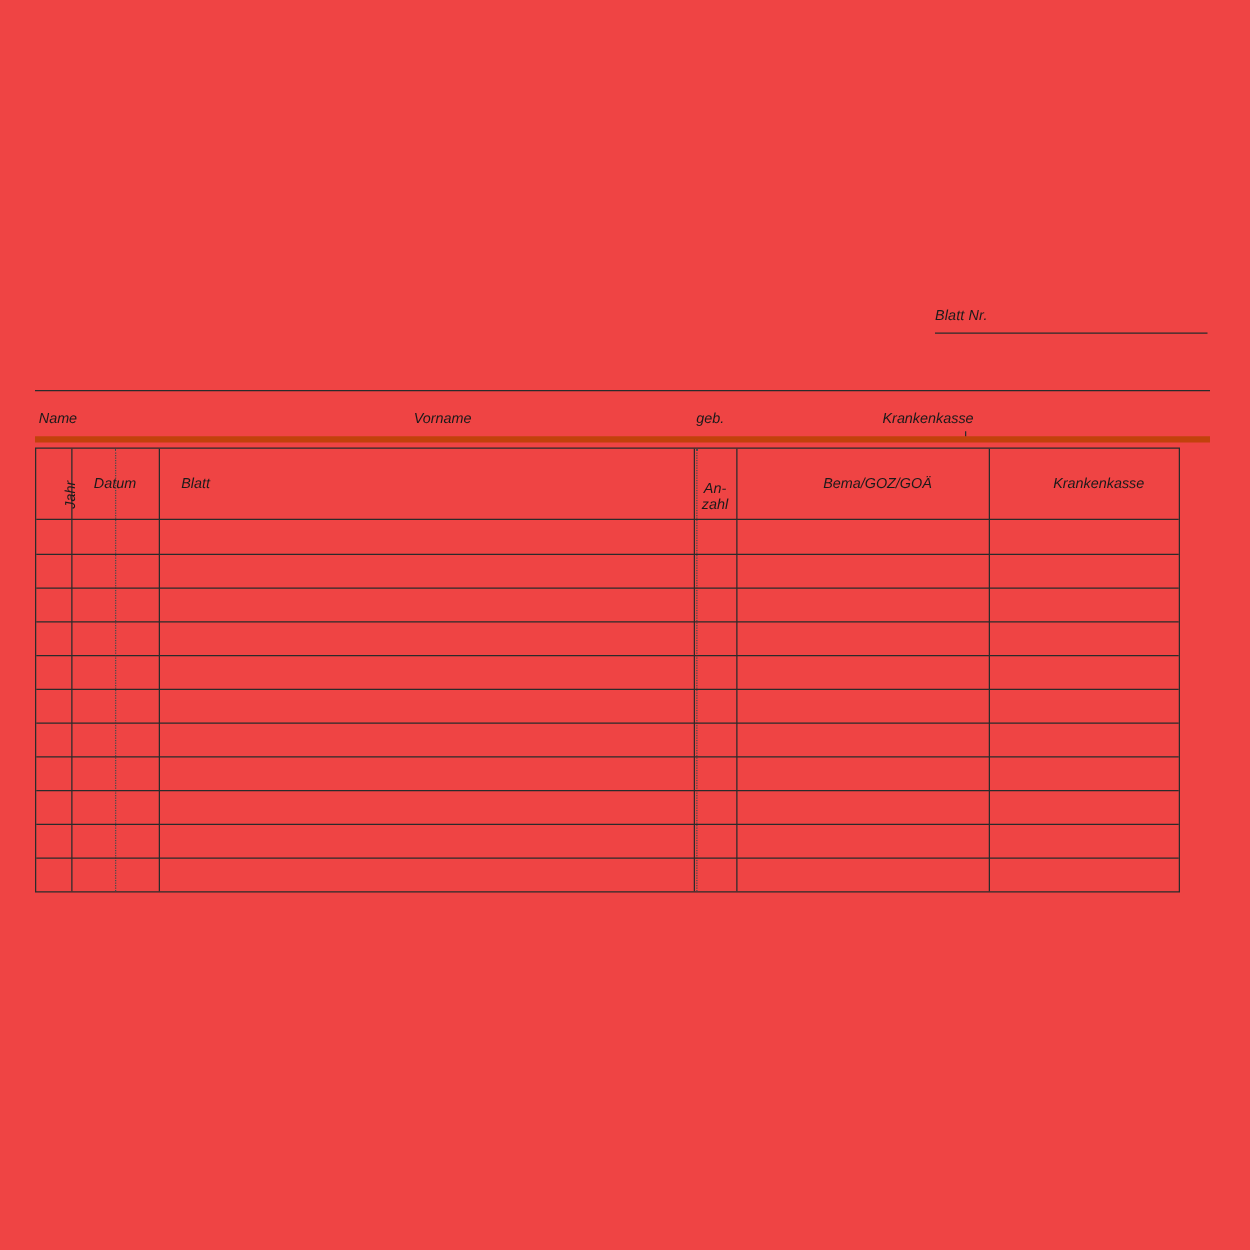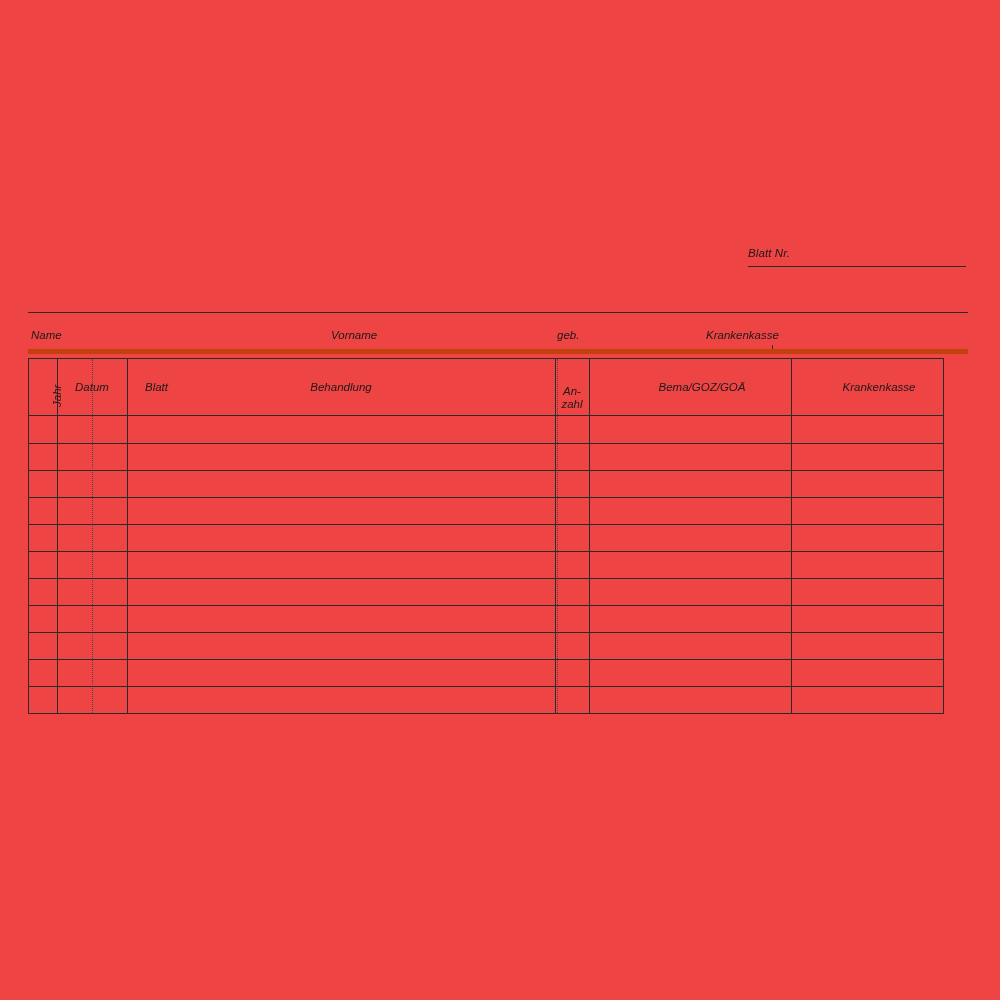--- a/index.html
+++ b/index.html
@@ -178,21 +178,20 @@
     <div class="vline" style="left:526px;"></div>
     <div class="vline" style="left:560px;"></div>
     <div class="vline" style="left:762px;"></div>
 
     <div class="vdot" style="left:63px;"></div>
     <div class="vdot" style="left:528px;"></div>
 
     <div class="colhead-vertical" style="left:22px; top:48px;">Jahr</div>
     <div class="colhead" style="left:28px; width:70px;">Datum</div>
     <div class="colhead" style="left:116px;">Blatt</div>
-    <div class="colhead" style="left:98px; width:428px;">Behandlung</div>
     <div class="colhead two-line" style="left:526px; width:34px;">
       <div>An-</div>
       <div>zahl</div>
     </div>
     <div class="colhead" style="left:560px; width:202px;margin-left:12px;">Bema/GOZ/GOÄ</div>
     <div class="colhead" style="left:762px; width:176px;">Krankenkasse</div>
 
     <div class="hsep" style="top:56px;"></div>
 
     <div class="rowline" style="top:84px;"></div>

